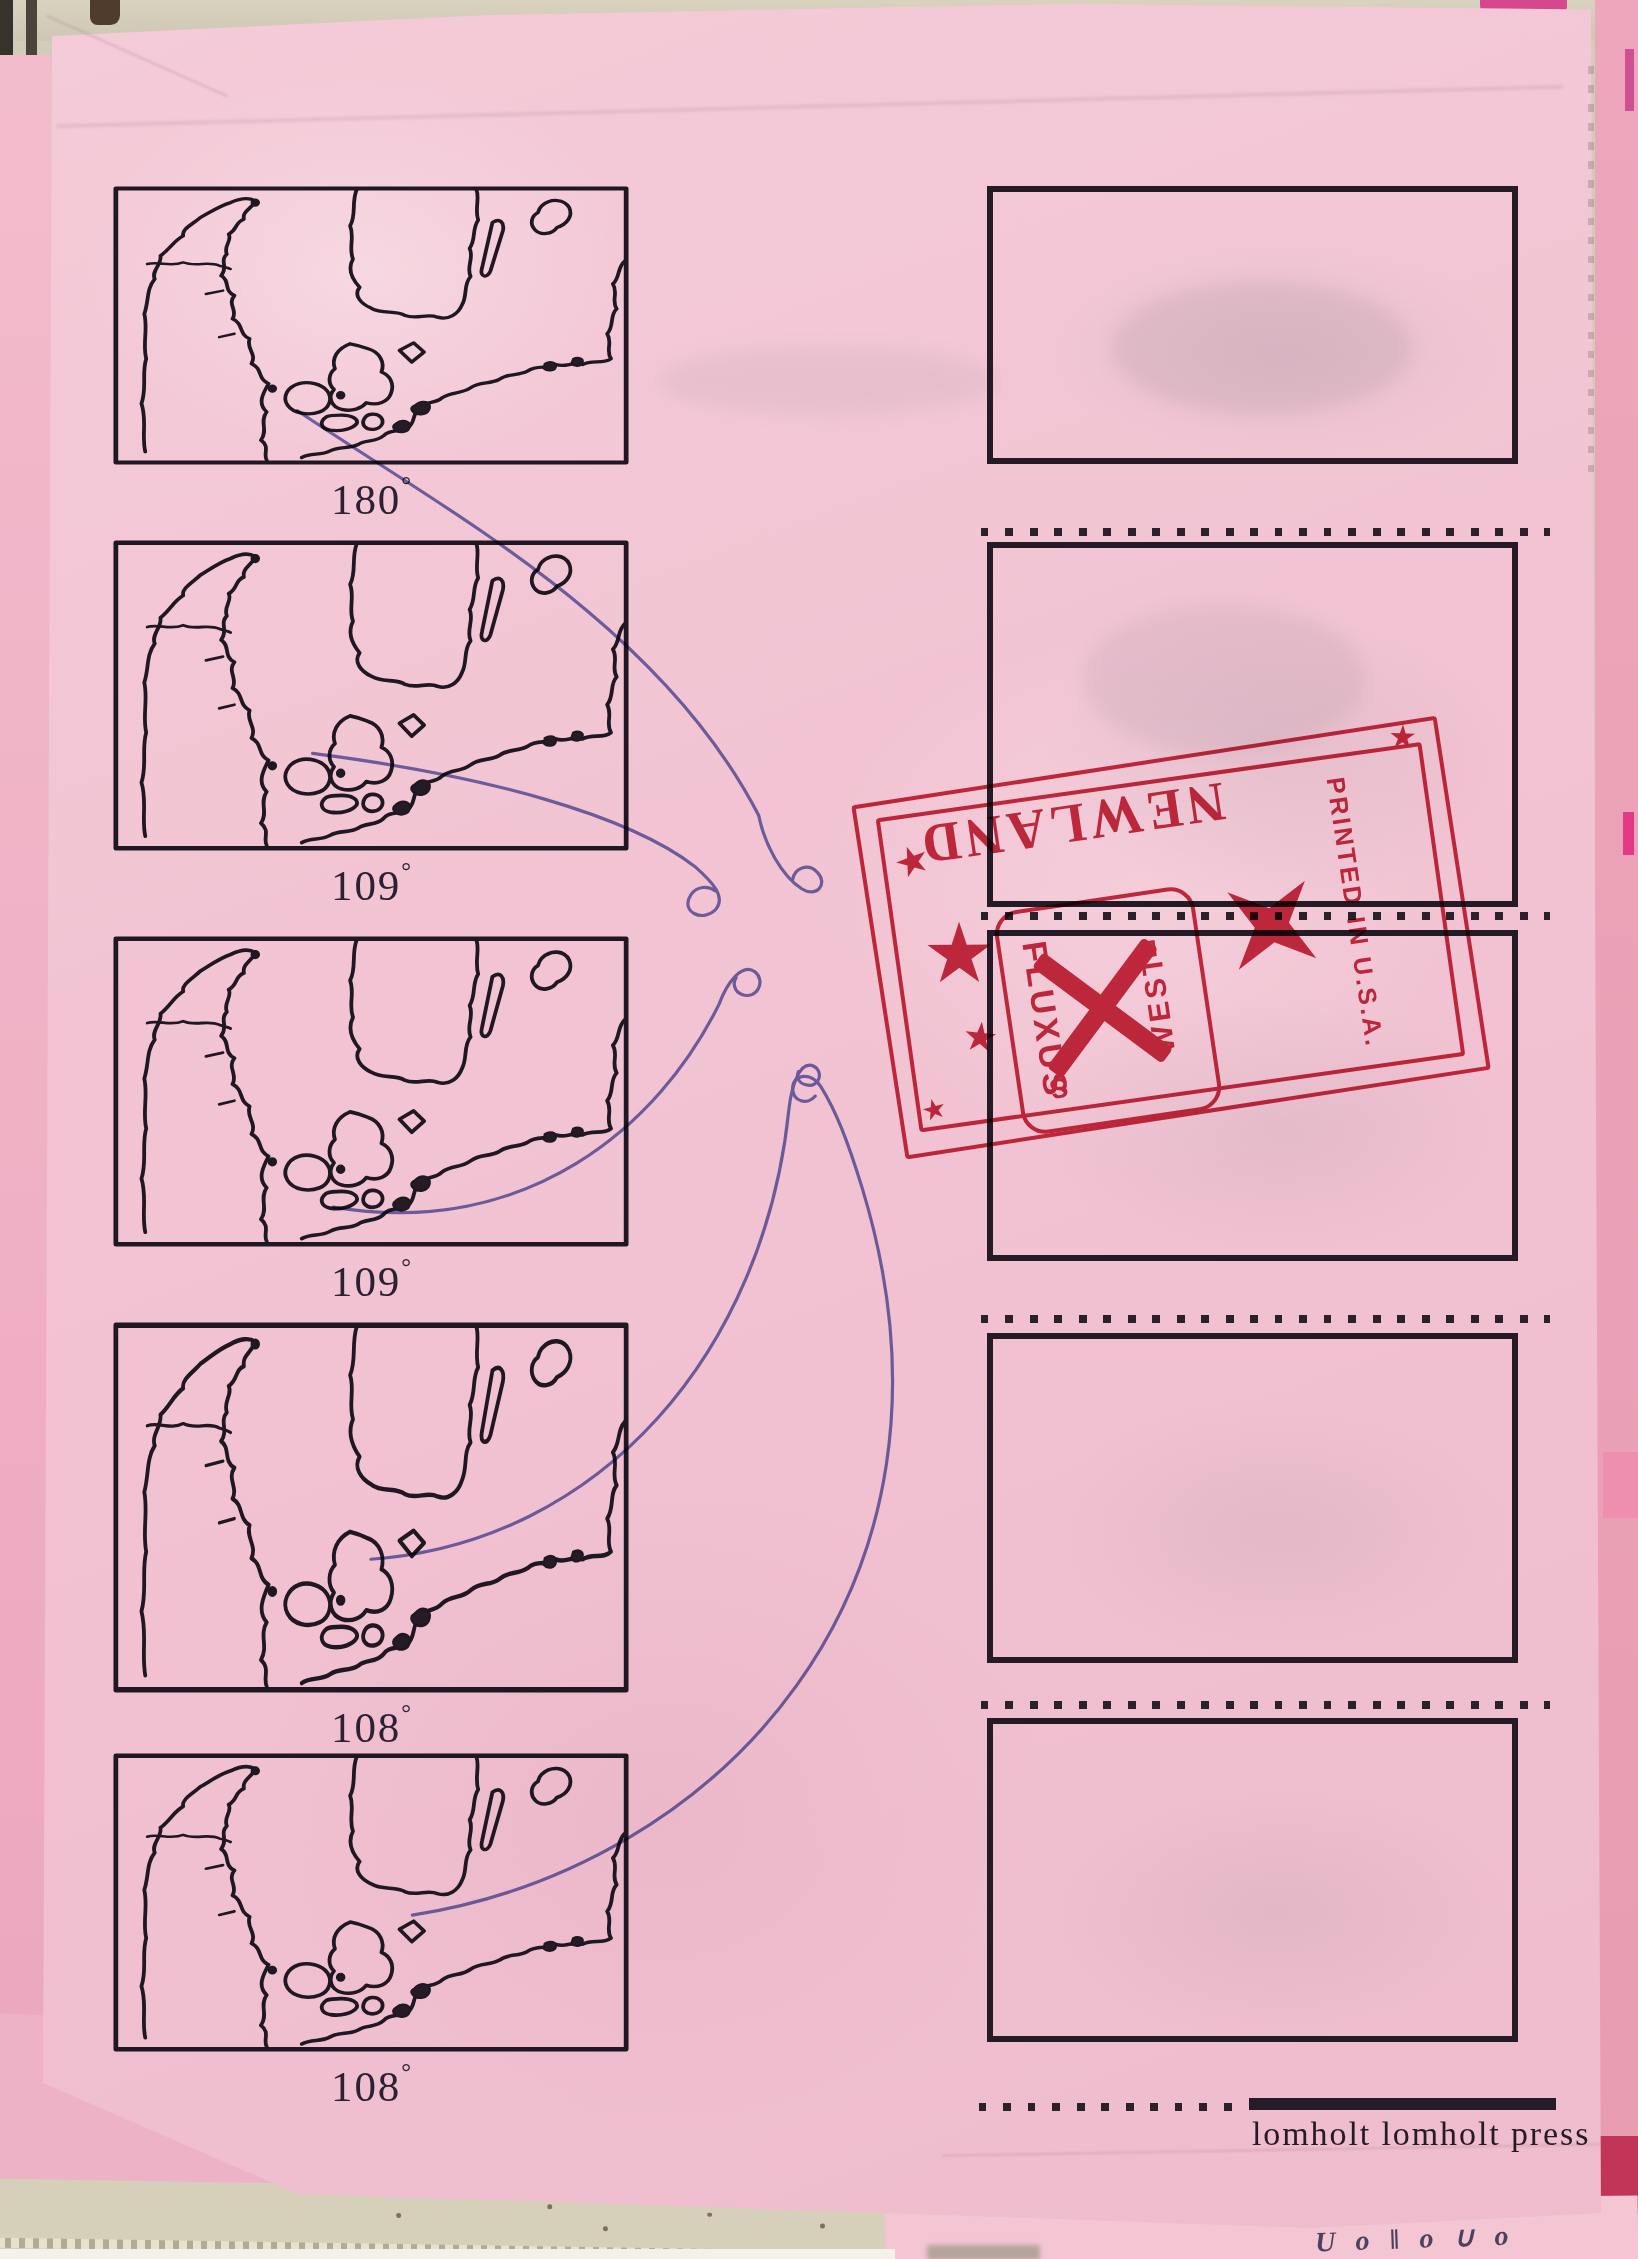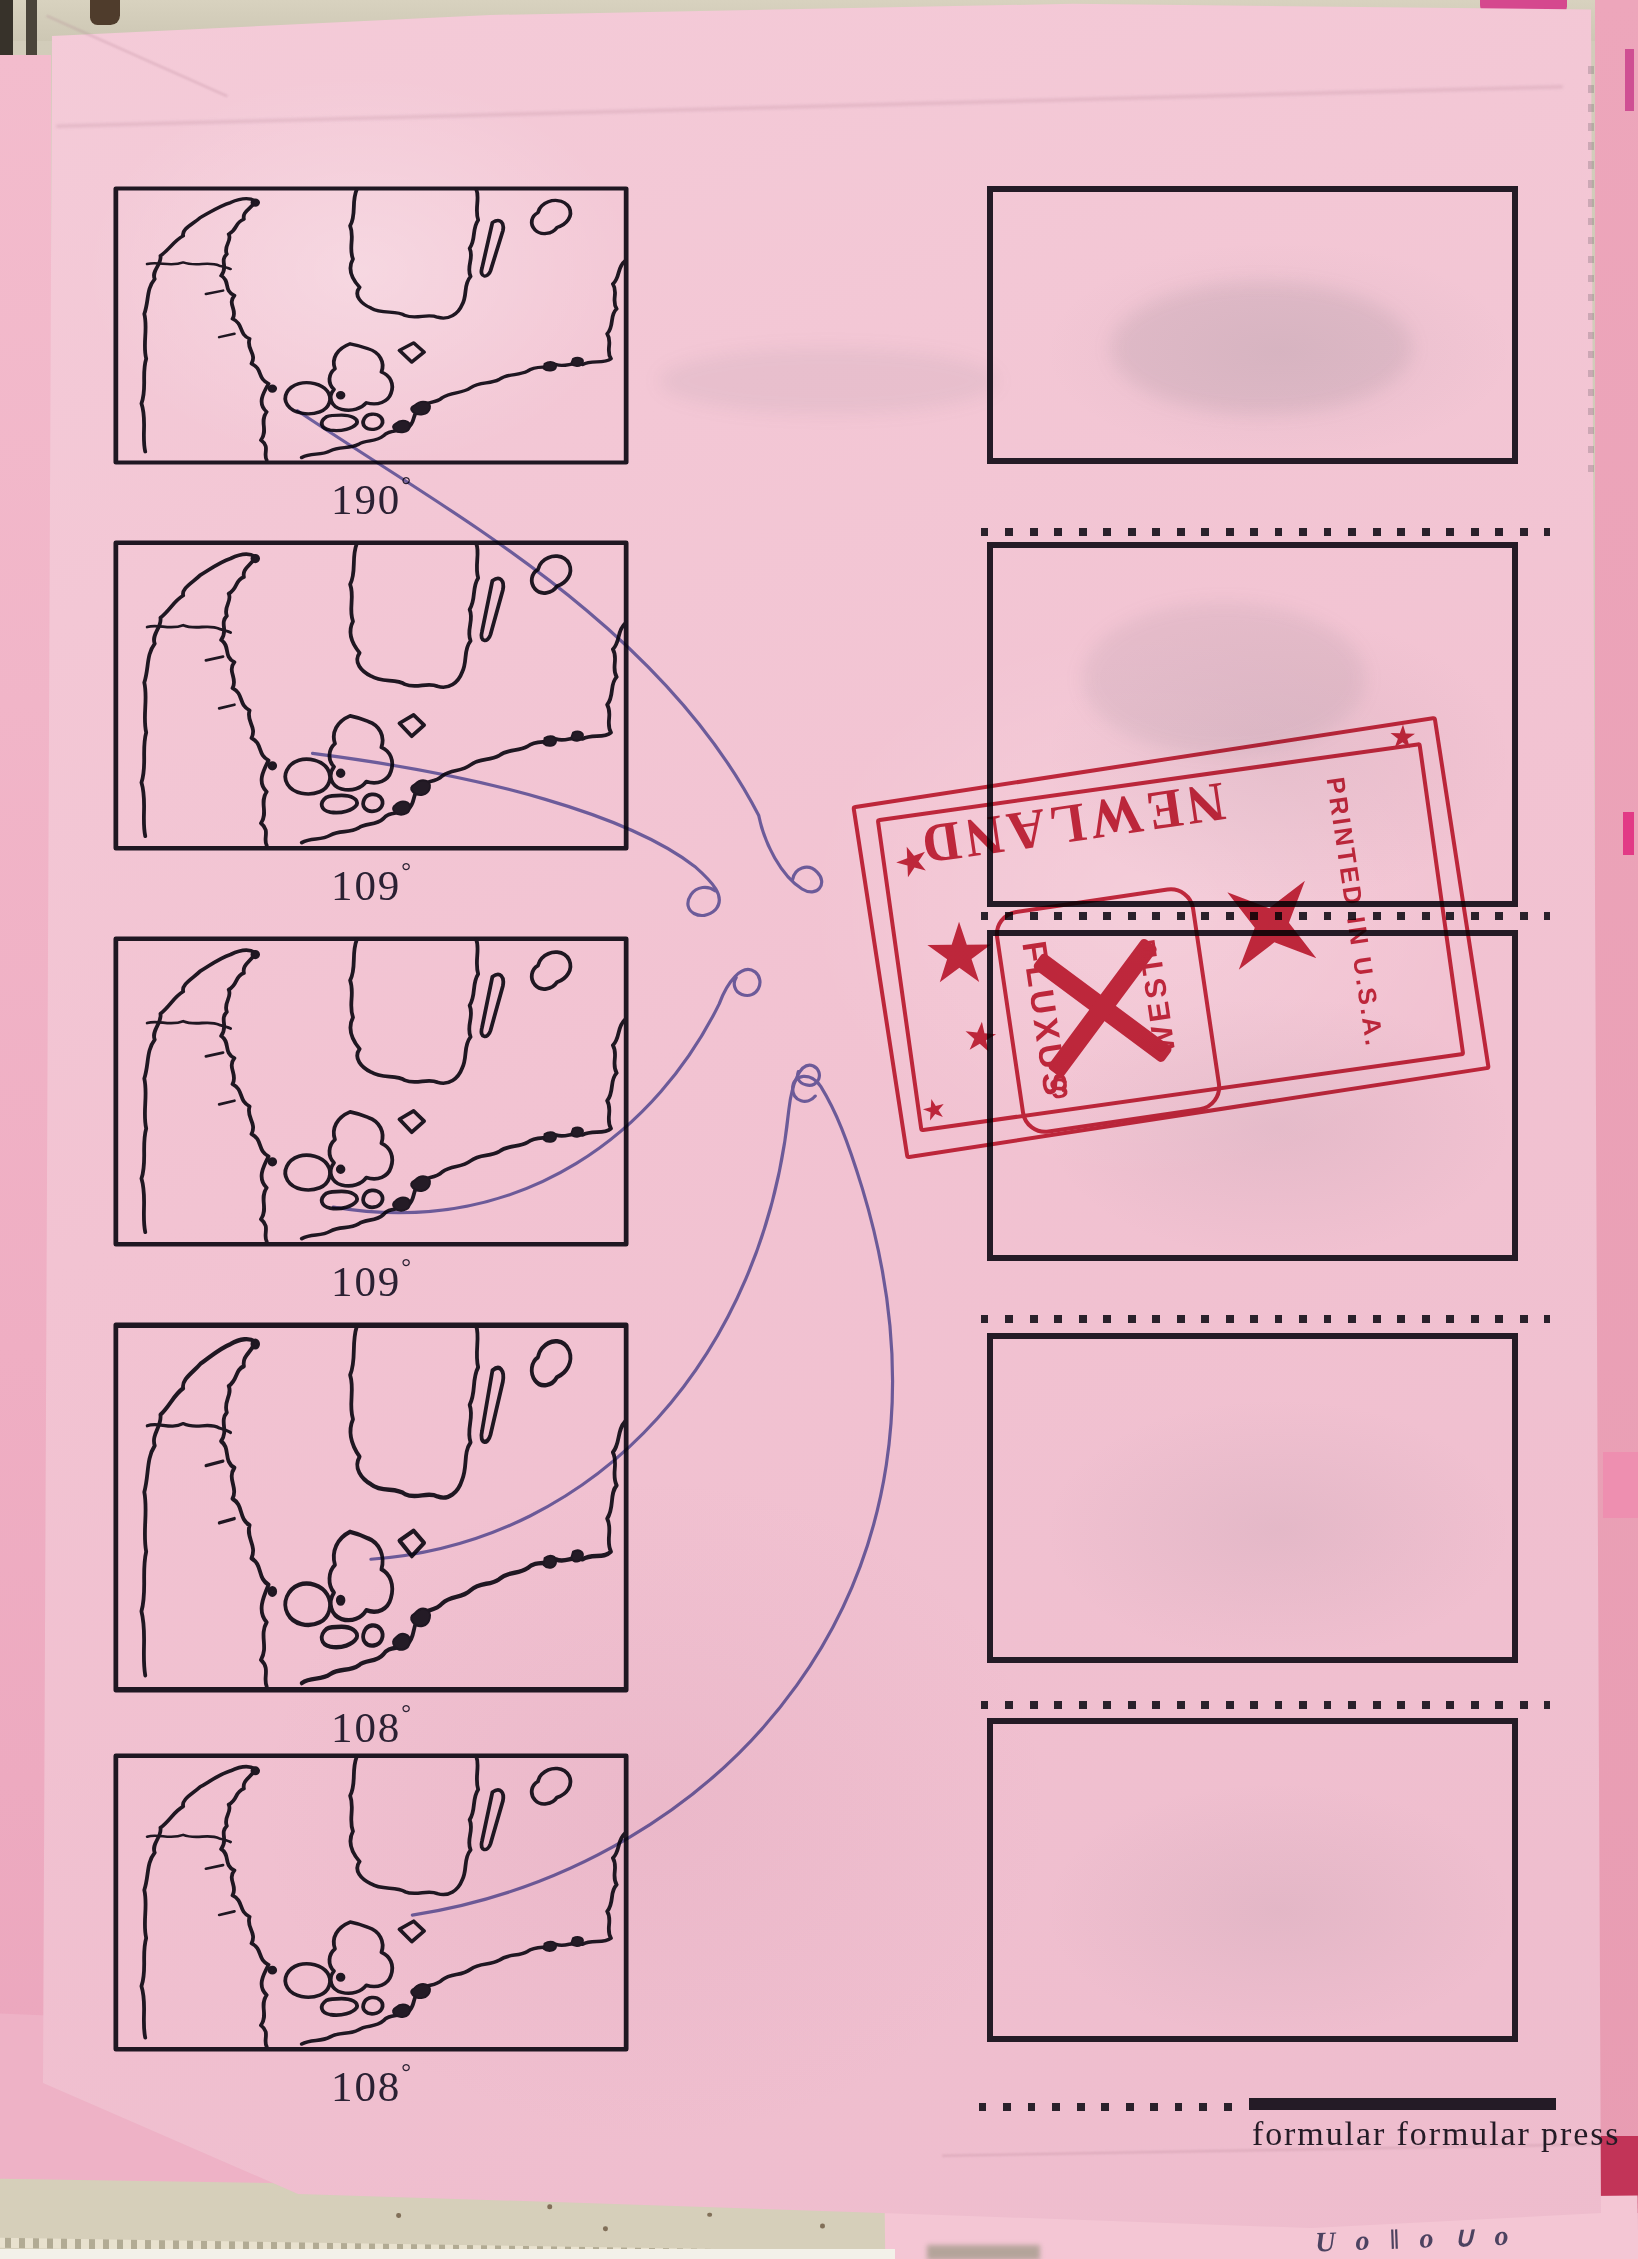--- a/index.html
+++ b/index.html
@@ -171,21 +171,21 @@
         <circle cx="240" cy="252" r="3" fill="#241b26"></circle>
         <circle cx="150" cy="20" r="3" fill="#241b26"></circle>
       </g>
     </defs>
   </svg>
 
   <div class="map-slot" style="top:186px;height:279px">
     <svg class="mapfig" viewBox="0 0 544 336" preserveAspectRatio="none">
         <use href="#dkmap"></use>
       </svg>
-    <div class="map-label"><span>190</span><sup class="deg">°</sup></div>
+    <div class="map-label"><span>180</span><sup class="deg">°</sup></div>
   </div>
   <div class="map-slot" style="top:540px;height:311px">
     <svg class="mapfig" viewBox="0 0 544 336" preserveAspectRatio="none">
         <use href="#dkmap"></use>
       </svg>
     <div class="map-label"><span>109</span><sup class="deg">°</sup></div>
   </div>
   <div class="map-slot" style="top:936px;height:311px">
     <svg class="mapfig" viewBox="0 0 544 336" preserveAspectRatio="none">
         <use href="#dkmap"></use>
@@ -210,21 +210,21 @@
   <div class="abs rbox" style="top:542px;height:365px"></div>
   <div class="abs dots" style="top:912px"></div>
   <div class="abs rbox" style="top:930px;height:331px"></div>
   <div class="abs dots" style="top:1315px"></div>
   <div class="abs rbox" style="top:1333px;height:330px"></div>
   <div class="abs dots" style="top:1701px"></div>
   <div class="abs rbox" style="top:1718px;height:324px"></div>
 
   <div class="abs dots-bottom"></div>
   <div class="abs imprint-bar"></div>
-  <div class="abs imprint">formular formular press</div>
+  <div class="abs imprint">lomholt lomholt press</div>
 
   <div class="abs stamp">
     <div class="sb sb-outer"></div>
     <div class="sb sb-inner"></div>
     <span class="star st1">★</span>
     <span class="star st2">★</span>
     <span class="star st3">★</span>
     <span class="star st4">★</span>
     <span class="star st5">★</span>
     <div class="newland">NEWLAND</div>

